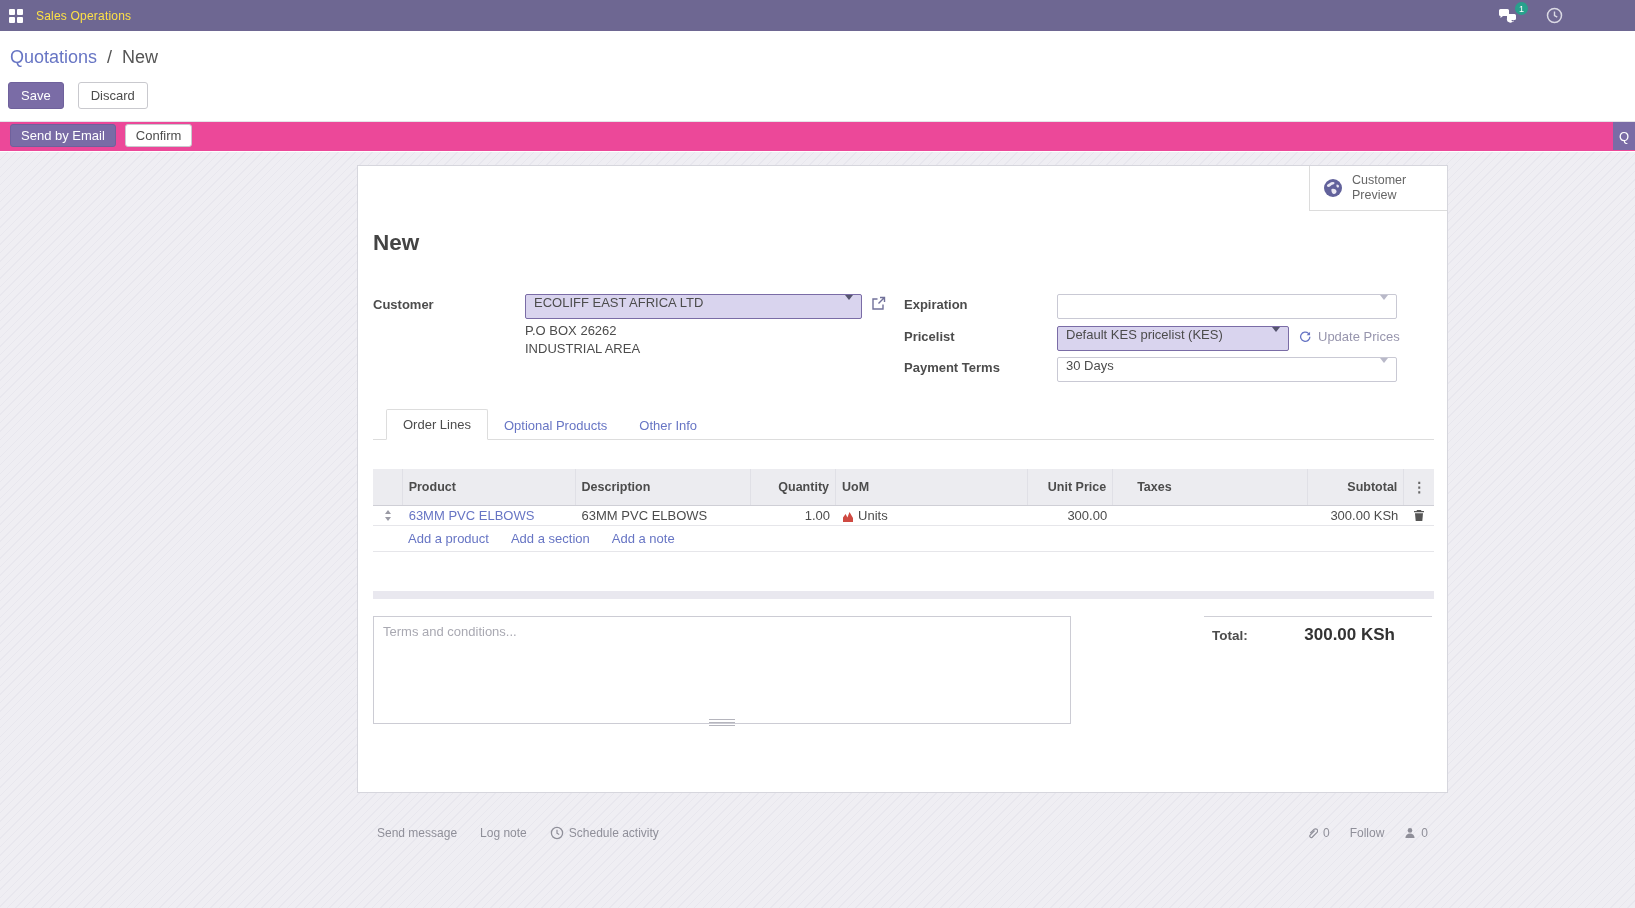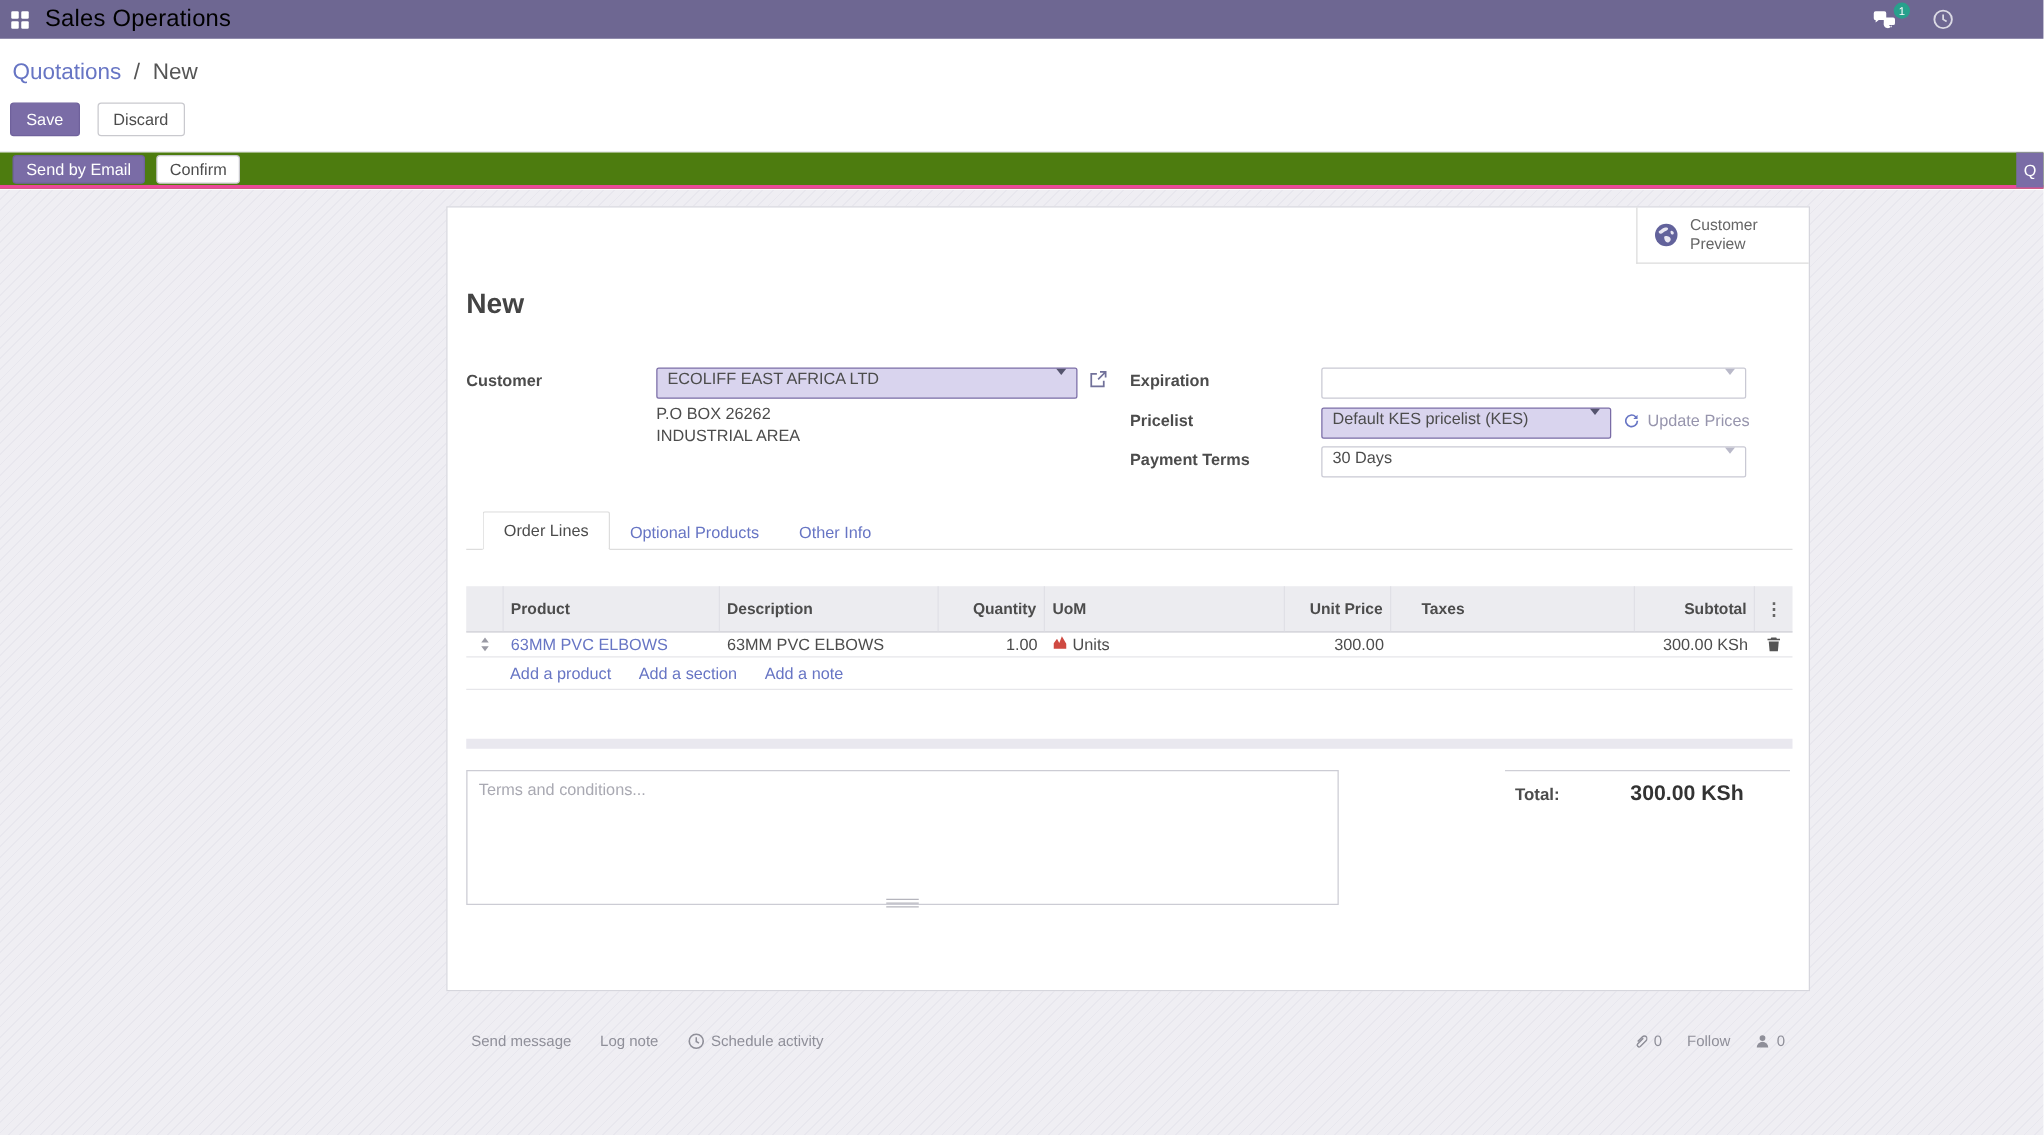--- a/index.html
+++ b/index.html
@@ -4,40 +4,40 @@
 <style>
   * { box-sizing: border-box; }
   html,body { margin:0; padding:0; }
   body { font-family:"Liberation Sans", sans-serif; background:#fff; }
   .screen { position:relative; width:1635px; height:908px; background:#fff; overflow:hidden; }
 
   
   .navbar { position:absolute; top:0; left:0; width:100%; height:31px; background:#6e6792; display:flex; align-items:center; color:#fff; }
   .apps-btn { margin-left:9px; display:grid; grid-template-columns:6px 6px; grid-template-rows:6px 6px; gap:2px; cursor:pointer; }
   .apps-btn span { background:#fff; border-radius:1px; }
-  .brand { margin-left:13px; font-size:19px; letter-spacing:.2px; color:#000000; }
+  .brand { margin-left:13px; font-size:12px; letter-spacing:.2px; color:#fde047; }
   .nav-menus { display:flex; margin-left:30px; gap:33px; font-size:13px; color:#e8e6f2; }
   .nav-menus .menu-item { cursor:pointer; }
   .nav-right { margin-left:auto; margin-right:72px; display:flex; align-items:center; gap:28px; }
   .icon-chat { position:relative; cursor:pointer; }
   .badge { position:absolute; top:-6px; right:-10px; background:#28a08c; color:#fff; font-size:9px; min-width:13px; height:13px; border-radius:8px; display:flex; align-items:center; justify-content:center; padding:0 2px; }
 
   
   .breadcrumb { position:absolute; top:47px; left:10px; font-size:18px; }
   .breadcrumb .bc-link { color:#6775c4; cursor:pointer; }
   .breadcrumb .bc-sep { color:#555; margin:0 5px; }
   .breadcrumb .bc-current { color:#555; }
   .cp-buttons { position:absolute; top:82px; left:8px; display:flex; gap:14px; }
   .btn { font-size:13px; border-radius:3px; padding:5px 12px; cursor:pointer; border:1px solid transparent; font-family:"Liberation Sans",sans-serif; }
   .btn-primary { background:#7a6ca6; border-color:#6f619c; color:#fff; }
   .btn-default { background:#fff; border-color:#c9c9ce; color:#4c4c4c; }
   .top-divider { position:absolute; top:121px; left:0; width:100%; border-top:1px solid #e4e4e8; }
 
   
-  .statusbar { position:absolute; top:122px; left:0; width:100%; height:29px; background:#4d7c0f; border-bottom:3px solid #ec4899; }
+  .statusbar { position:absolute; top:122px; left:0; width:100%; height:29px; background:#ec4899; border-bottom:3px solid #ec4899; }
   .statusbar .sb-buttons { position:absolute; left:10px; top:2px; display:flex; gap:9px; }
   .statusbar .btn { padding:3px 10px; }
   .stage-cut { position:absolute; right:0; top:0; height:28px; width:22px; background:#7a6ca6; color:#fff; font-size:13px; display:flex; align-items:center; padding-left:6px; overflow:hidden; }
 
   
   .content { position:absolute; top:152px; left:0; width:100%; height:756px;
     background:repeating-linear-gradient(135deg,#efeef3 0px,#efeef3 5px,#e8e7ee 5px,#e8e7ee 6px); }
 
   .sheet { position:absolute; left:357px; top:13px; width:1091px; height:628px; background:#fff; border:1px solid #d6d6dd; }
 
@@ -64,21 +64,21 @@
   .table { position:absolute; left:15px; top:303px; width:1061px; font-size:13px; }
   .tr { display:flex; align-items:center; }
   .thead { background:#ececf0; border-bottom:1px solid #cfcfd6; height:37px; font-weight:bold; font-size:12.5px; color:#4c4c4c; }
   .thead .td { border-right:1px solid #e0e0e6; height:100%; display:flex; align-items:center; }
   .thead .td:last-child { border-right:none; }
   .td { padding:0 6px; }
   .c-handle{ width:30px; display:flex; justify-content:center; }
   .c-product{ width:176px; }
   .c-desc{ width:179px; }
   .c-qty{ width:86px; justify-content:flex-end; text-align:right; display:flex; }
-  .c-uom{ width:195px; display:flex; align-items:flex-start; gap:4px; }
+  .c-uom{ width:195px; display:flex; align-items:flex-end; gap:4px; }
   .c-price{ width:87px; justify-content:flex-end; text-align:right; display:flex; }
   .c-taxes{ width:180px;margin-left:18px; }
   .c-subtotal{ width:98px; justify-content:flex-end; text-align:right; display:flex; }
   .c-actions{ width:30px; display:flex; justify-content:center; }
   .row { height:20px; border-bottom:1px solid #e6e6ea; color:#4c4c4c; }
   .row .link { color:#6775c4; cursor:pointer; }
   .drag { display:flex; flex-direction:column; gap:3px; align-items:center; cursor:grab; }
   .drag i { display:block; width:0; height:0; border-left:3.5px solid transparent; border-right:3.5px solid transparent; }
   .drag .up { border-bottom:4px solid #9a9aa4; }
   .drag .dn { border-top:4px solid #9a9aa4; }

